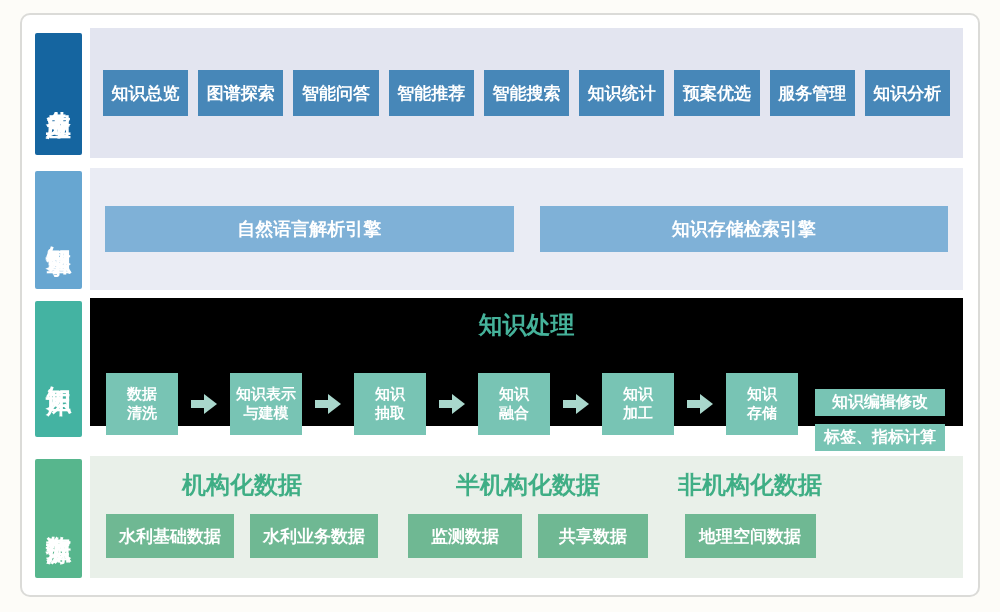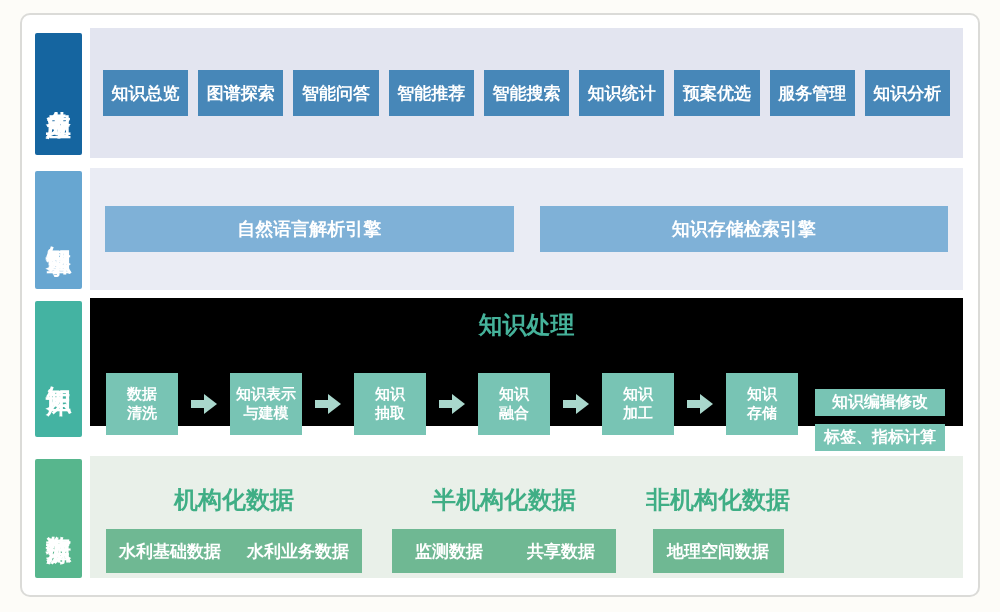--- a/index.html
+++ b/index.html
@@ -72,24 +72,24 @@
   }
   .kb-side-box{
     width:130px;height:27px;background:#78c4b4;color:#fff;
     display:flex;align-items:center;justify-content:center;
     font-size:16px;font-weight:bold;white-space:nowrap;
   }
 
   
   .label-4{top:459px;height:119px;background:#57b68d;}
   .panel-4{top:456px;height:122px;background:#e9f0e9;
-    display:flex;align-items:flex-start;gap:30px;padding:28px 0 0 16px;box-sizing:border-box;}
+    display:flex;align-items:flex-start;gap:30px;padding:13px 0 0 16px;box-sizing:border-box;}
   .ds-group{display:flex;flex-direction:column;align-items:center;}
   .ds-title{color:#3fae85;font-size:24px;font-weight:bold;margin-bottom:13px;white-space:nowrap;}
-  .ds-boxes{display:flex;justify-content:space-between;}
+  .ds-boxes{display:flex;gap:16px;justify-content:space-between;}
   .ds-box{
     height:44px;background:#6fb893;color:#fff;
     display:flex;align-items:center;justify-content:center;
     font-size:17px;font-weight:bold;white-space:nowrap;
   }
 </style>
 </head>
 <body>
 
 <div class="frame"></div>

